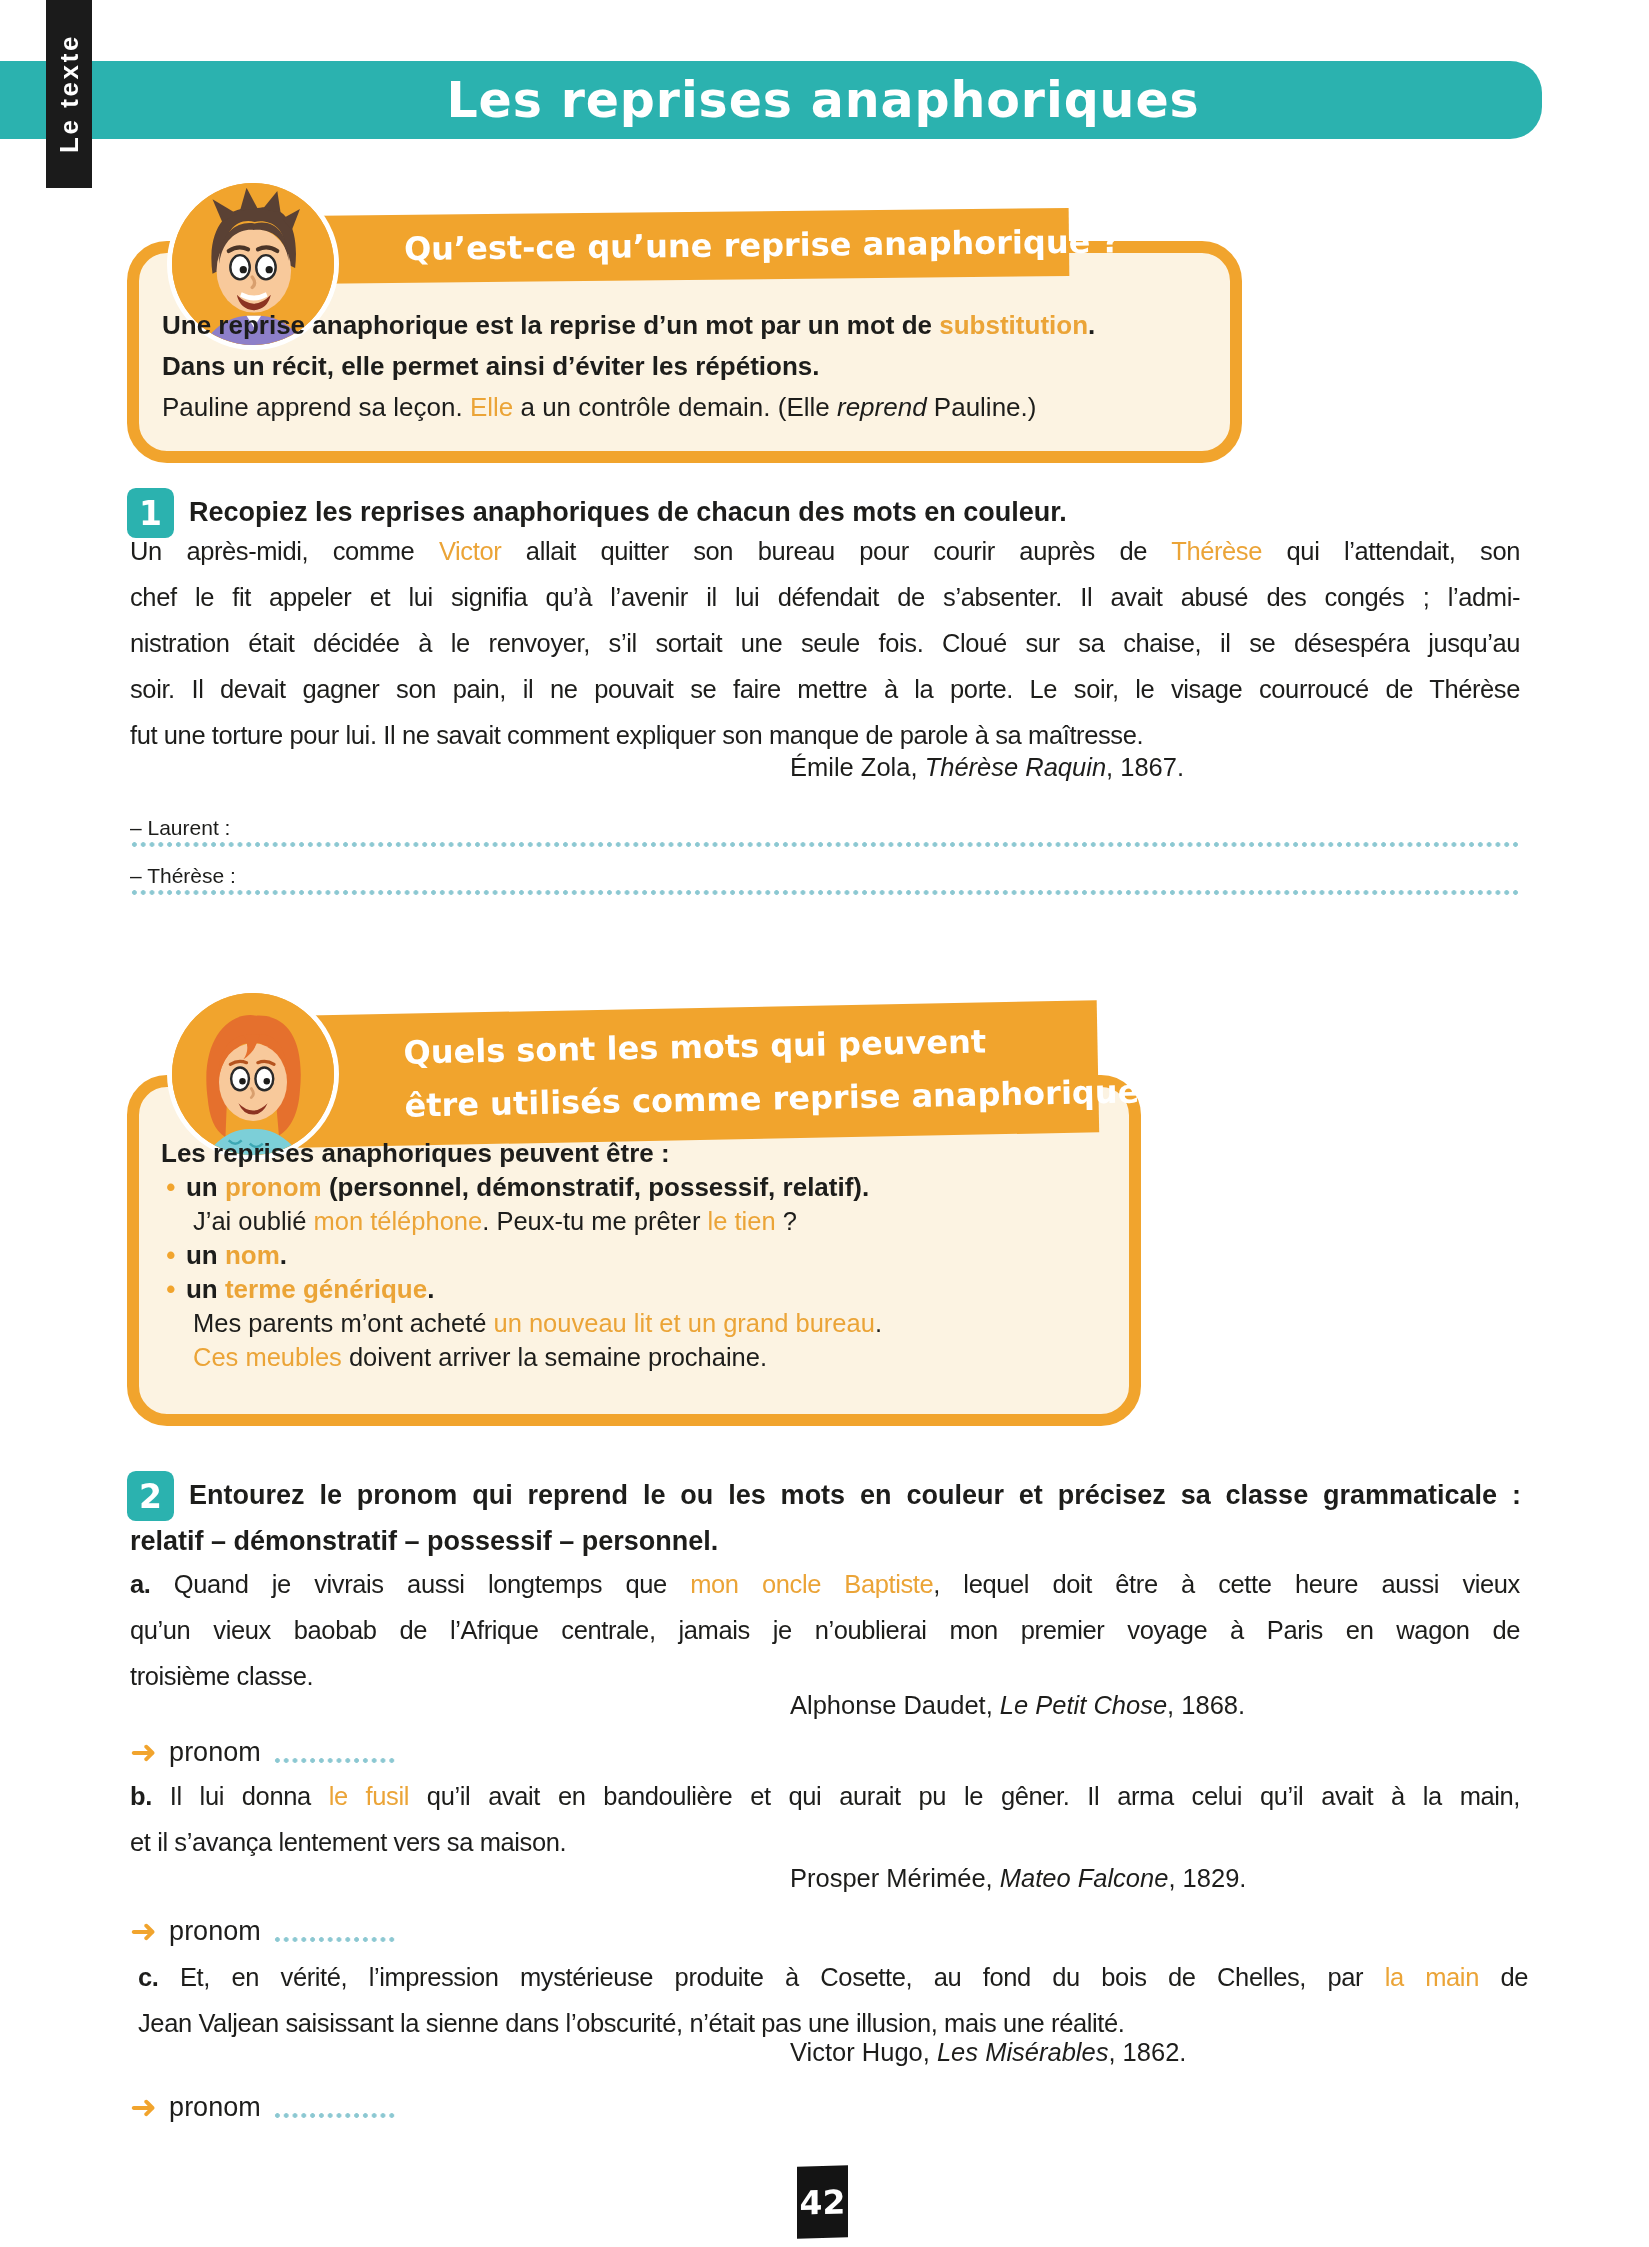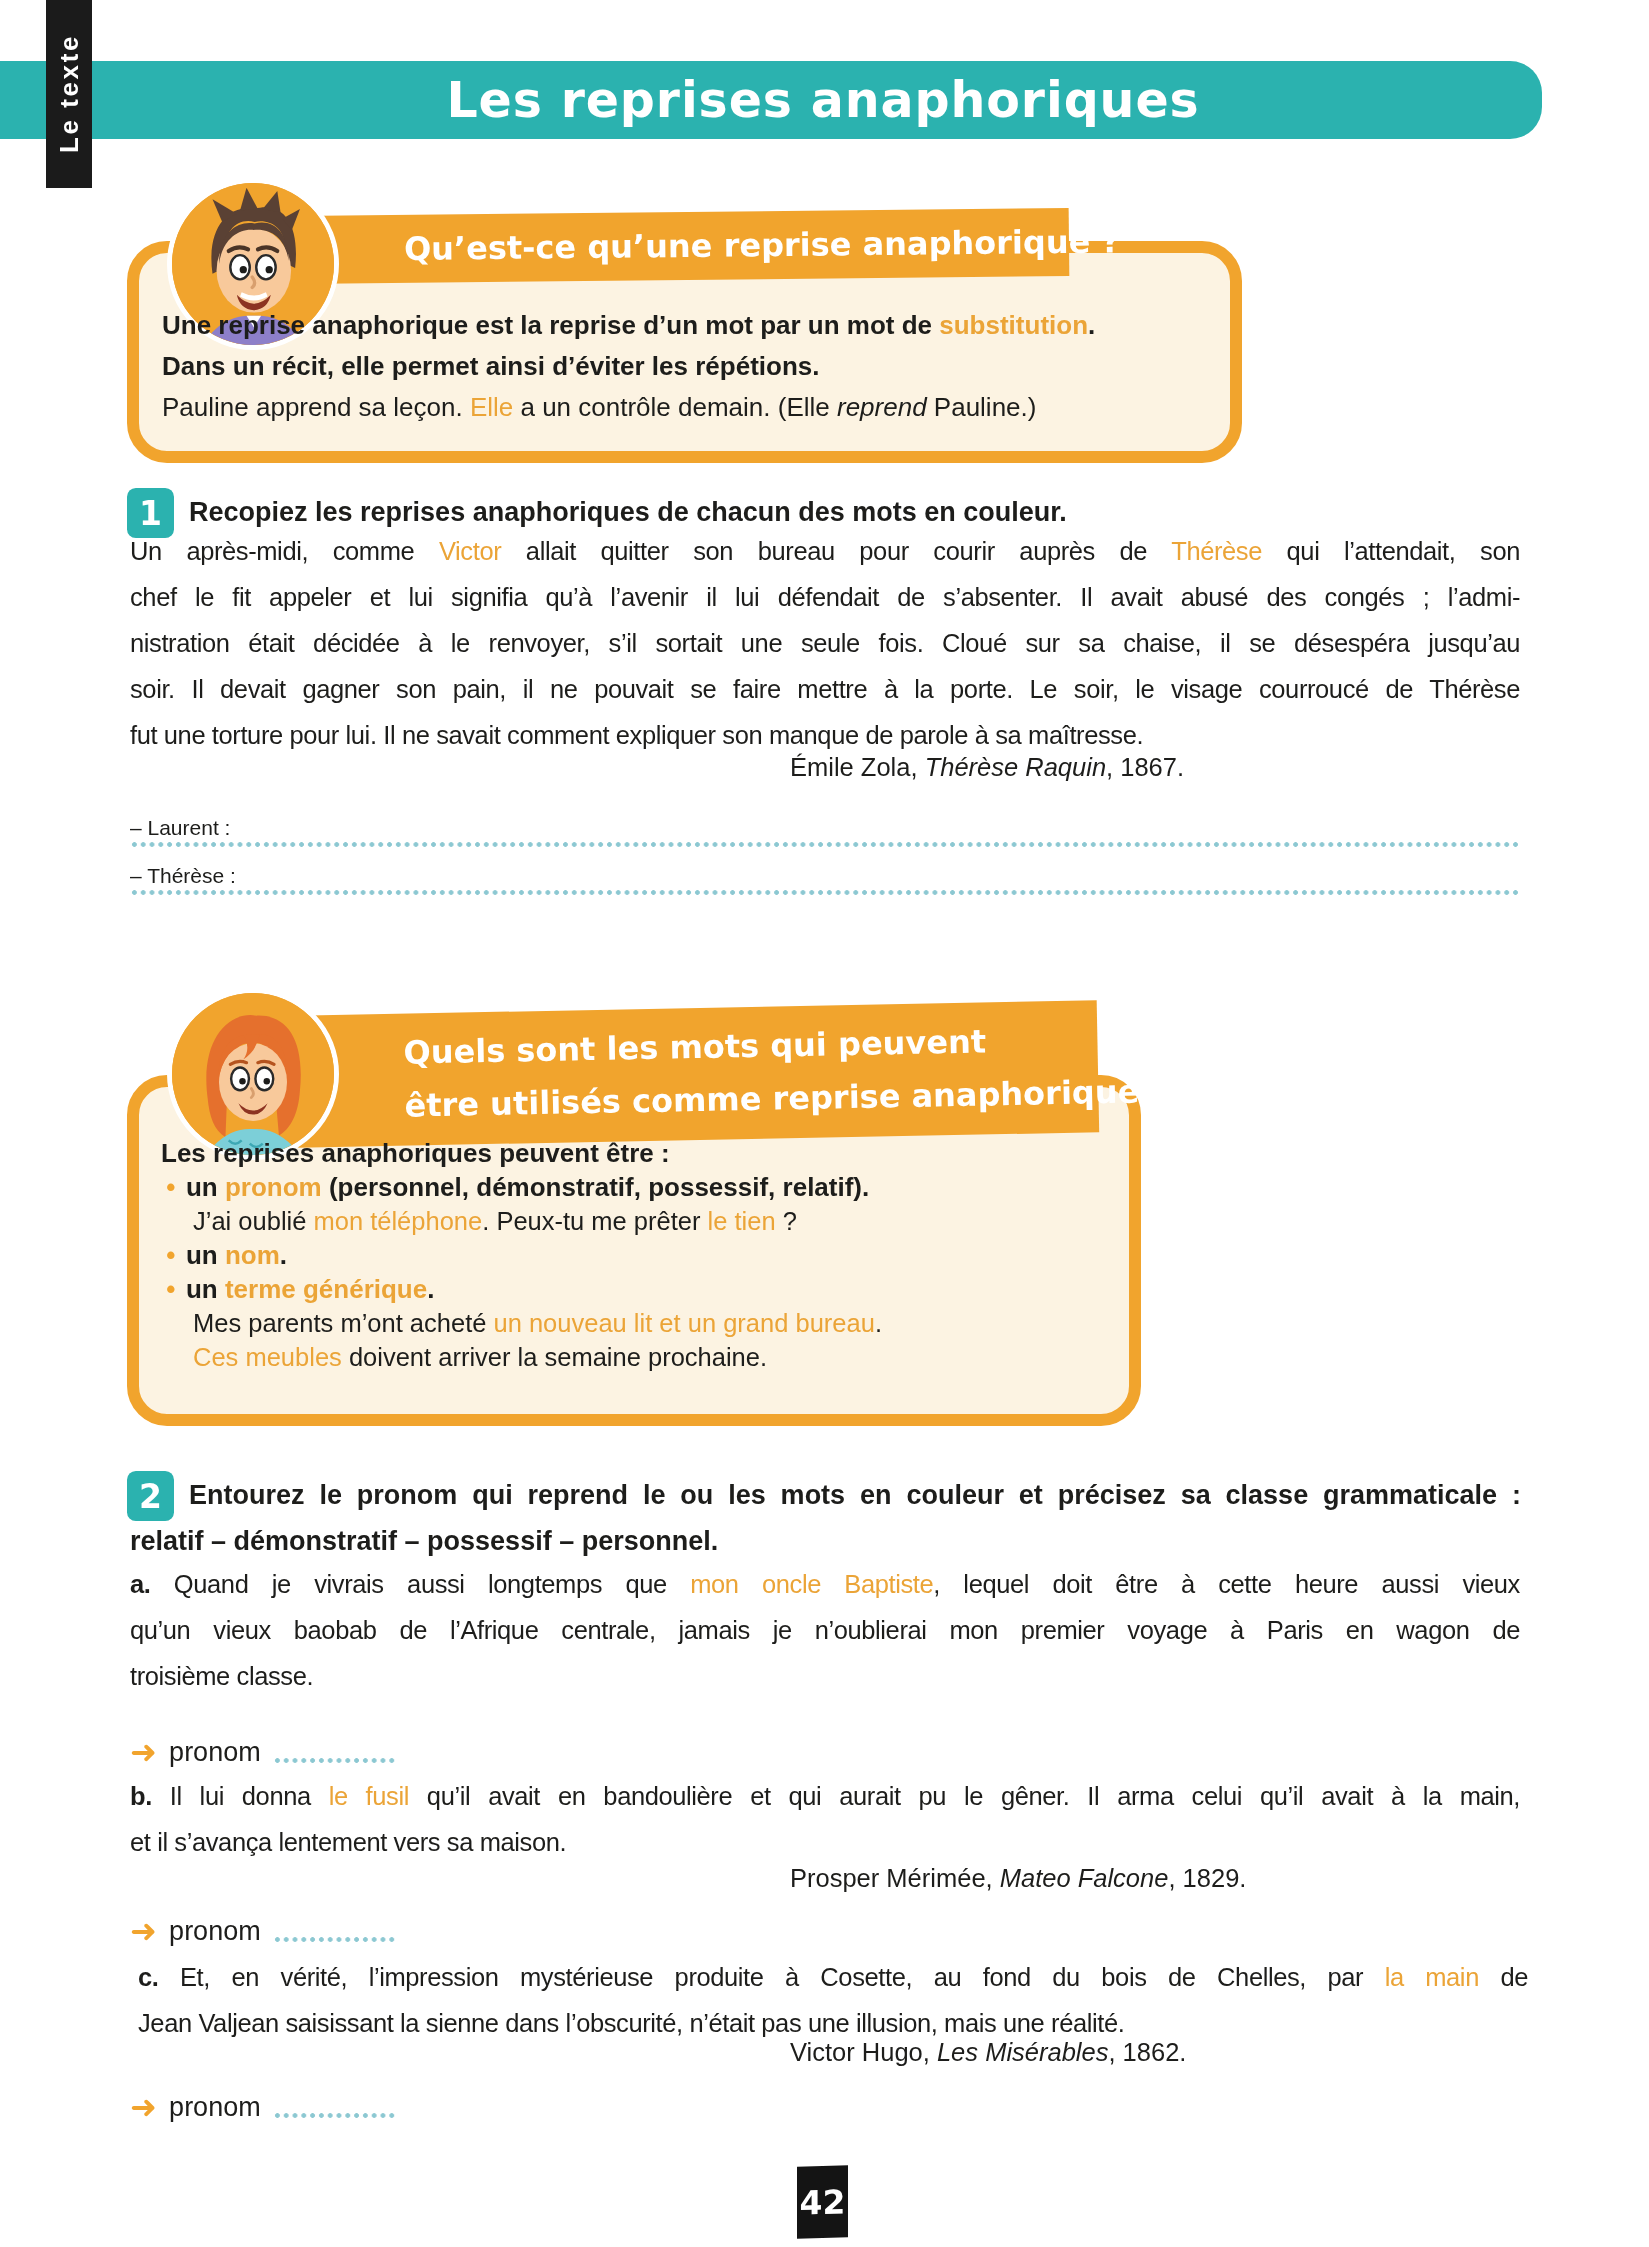--- a/index.html
+++ b/index.html
@@ -192,20 +192,23 @@
 
   <div class="badge badge2">2</div>
   <div class="instr instr2-l1">Entourez le pronom qui reprend le ou les mots en couleur et précisez sa classe grammaticale :</div>
   <div class="instr instr2-l2">relatif – démonstratif – possessif – personnel.</div>
 
   <div class="para p-a">
     <div class="line just"><span class="bd">a. </span><span>Quand je vivrais aussi longtemps que </span><span class="c-orange">mon oncle Baptiste</span><span>, lequel doit être à cette heure aussi vieux</span></div>
     <div class="line just"><span>qu’un vieux baobab de l’Afrique centrale, jamais je n’oublierai mon premier voyage à Paris en wagon de</span></div>
     <div class="line"><span>troisième classe.</span></div>
   </div>
+  <div class="citation cit-a">
+    <span>Alphonse Daudet, </span><span class="it">Le Petit Chose</span><span>, 1868.</span>
+  </div>
   <div class="pron-row pr-a">
     <span class="arrow">➜</span>
     <span>pronom</span>
     <span class="dots-short"></span>
   </div>
 
   <div class="para p-b">
     <div class="line just"><span class="bd">b. </span><span>Il lui donna </span><span class="c-orange">le fusil</span><span> qu’il avait en bandoulière et qui aurait pu le gêner. Il arma celui qu’il avait à la main,</span></div>
     <div class="line"><span>et il s’avança lentement vers sa maison.</span></div>
   </div>

